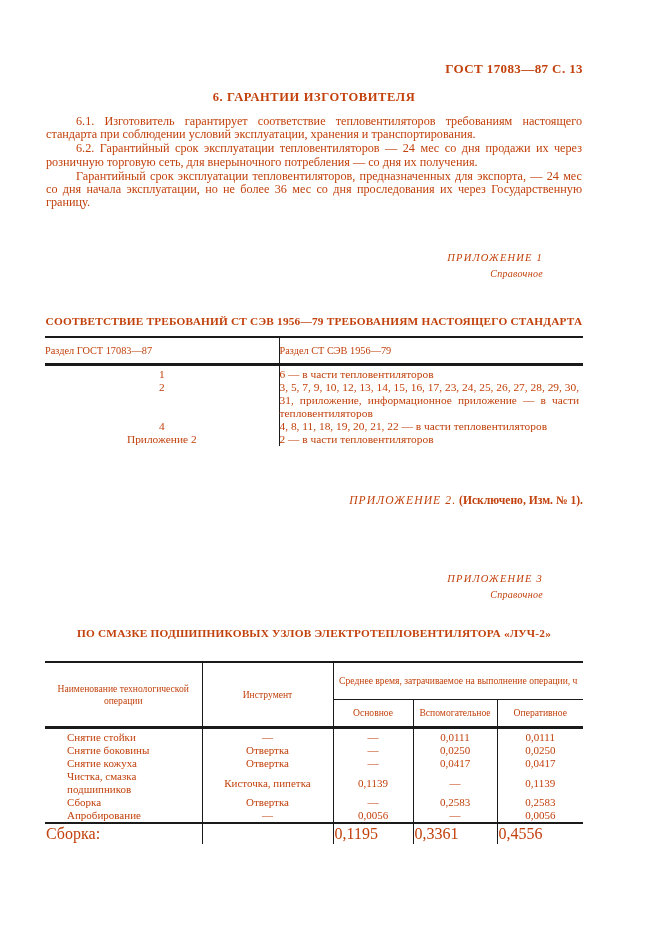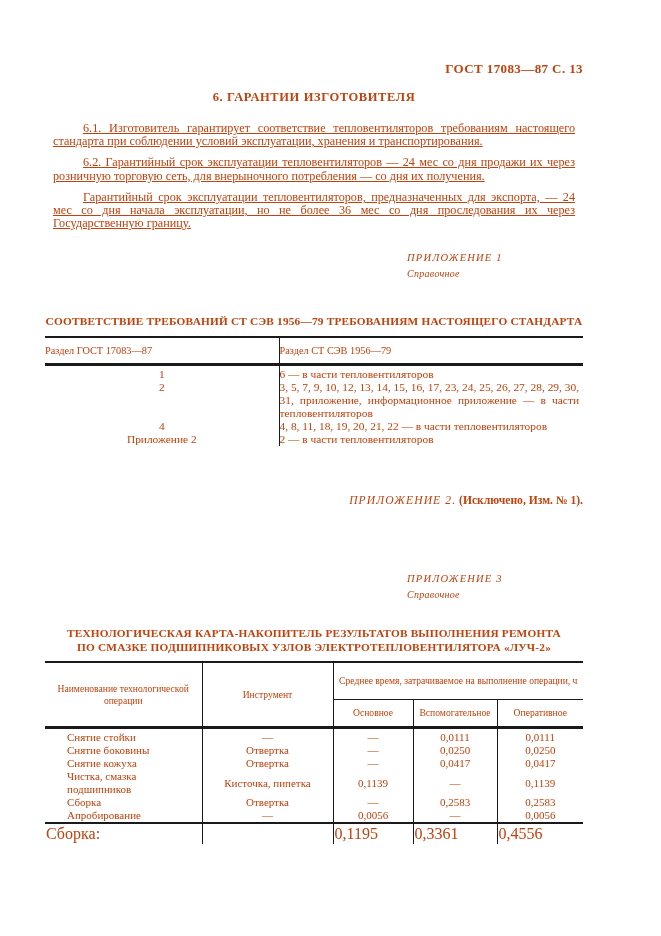--- a/index.html
+++ b/index.html
@@ -17,24 +17,24 @@
     white-space:nowrap;
   }
   .sec-title {
     position:absolute; top:90px; left:45px; width:538px;
     text-align:center; font-weight:bold; font-size:12.5px; letter-spacing:0.6px;
   }
   .body-text {
     position:absolute; top:114px; left:45px; width:538px;
     font-size:12.2px; line-height:13.2px; text-align:justify;
   }
-  .body-text p { margin:8px; text-indent:30px;text-decoration:underline; }
+  .body-text p { margin:1px; text-indent:30px; }
   .appendix {
     position:absolute; right:118px; width:136px;
-    text-align:left; font-style:italic;
+    text-align:right; font-style:italic;
   }
   .appendix .app-label { font-size:10.5px; letter-spacing:1.2px; line-height:16px; white-space:nowrap; }
   .appendix .app-note  { font-size:10px;  letter-spacing:0.3px; line-height:15px; }
   .a1 { top:250px; }
   .a3 { top:571px; }
 
   .t1-title {
     position:absolute; top:315px; left:45px; width:538px;
     text-align:center; font-weight:bold; font-size:11.3px; letter-spacing:0.2px;
   }
@@ -146,21 +146,20 @@
     <span class="app2-label">ПРИЛОЖЕНИЕ 2.</span>
     <span class="app2-text">(Исключено, Изм. № 1).</span>
   </div>
 
   <div class="appendix a3">
     <div class="app-label">ПРИЛОЖЕНИЕ 3</div>
     <div class="app-note">Справочное</div>
   </div>
 
   <div class="t2-title">
-    <div>ТЕХНОЛОГИЧЕСКАЯ КАРТА-НАКОПИТЕЛЬ РЕЗУЛЬТАТОВ ВЫПОЛНЕНИЯ РЕМОНТА</div>
     <div>ПО СМАЗКЕ ПОДШИПНИКОВЫХ УЗЛОВ ЭЛЕКТРОТЕПЛОВЕНТИЛЯТОРА «ЛУЧ-2»</div>
   </div>
 
   <table class="t2">
     <colgroup>
       <col style="width:157px">
         <col style="width:131px">
       <col style="width:80px">
         <col style="width:84px">
         <col style="width:86px">

